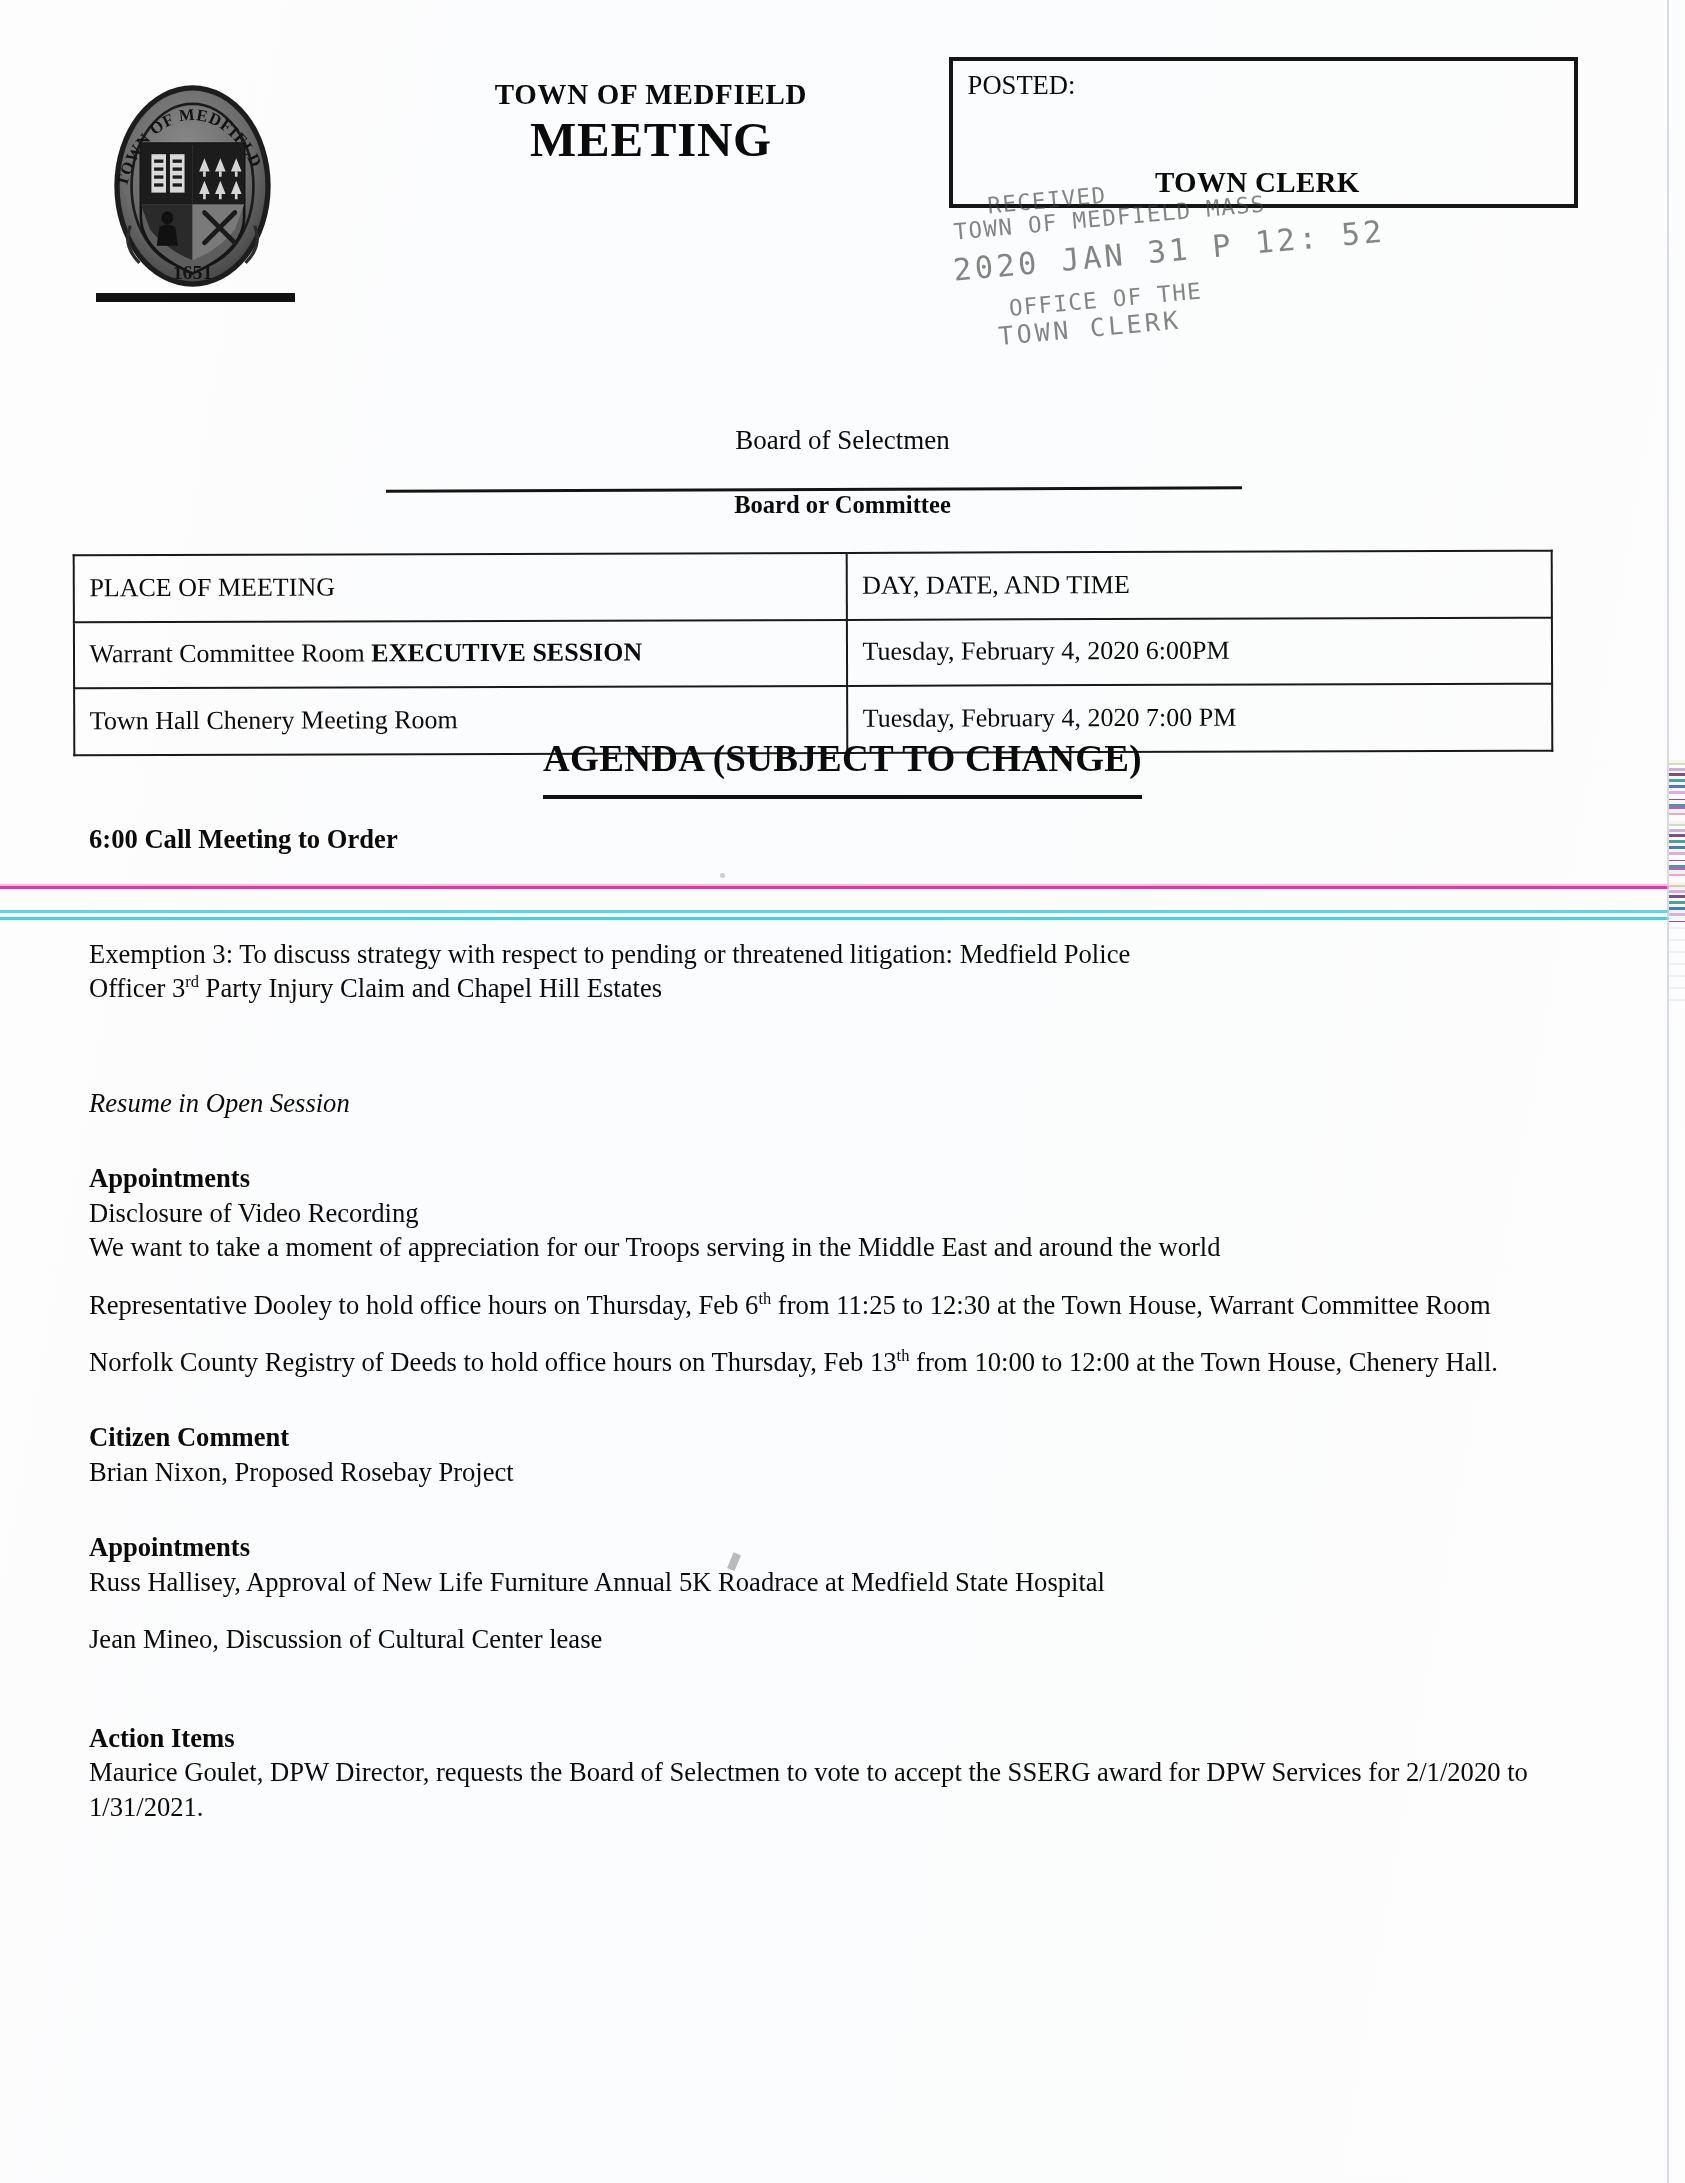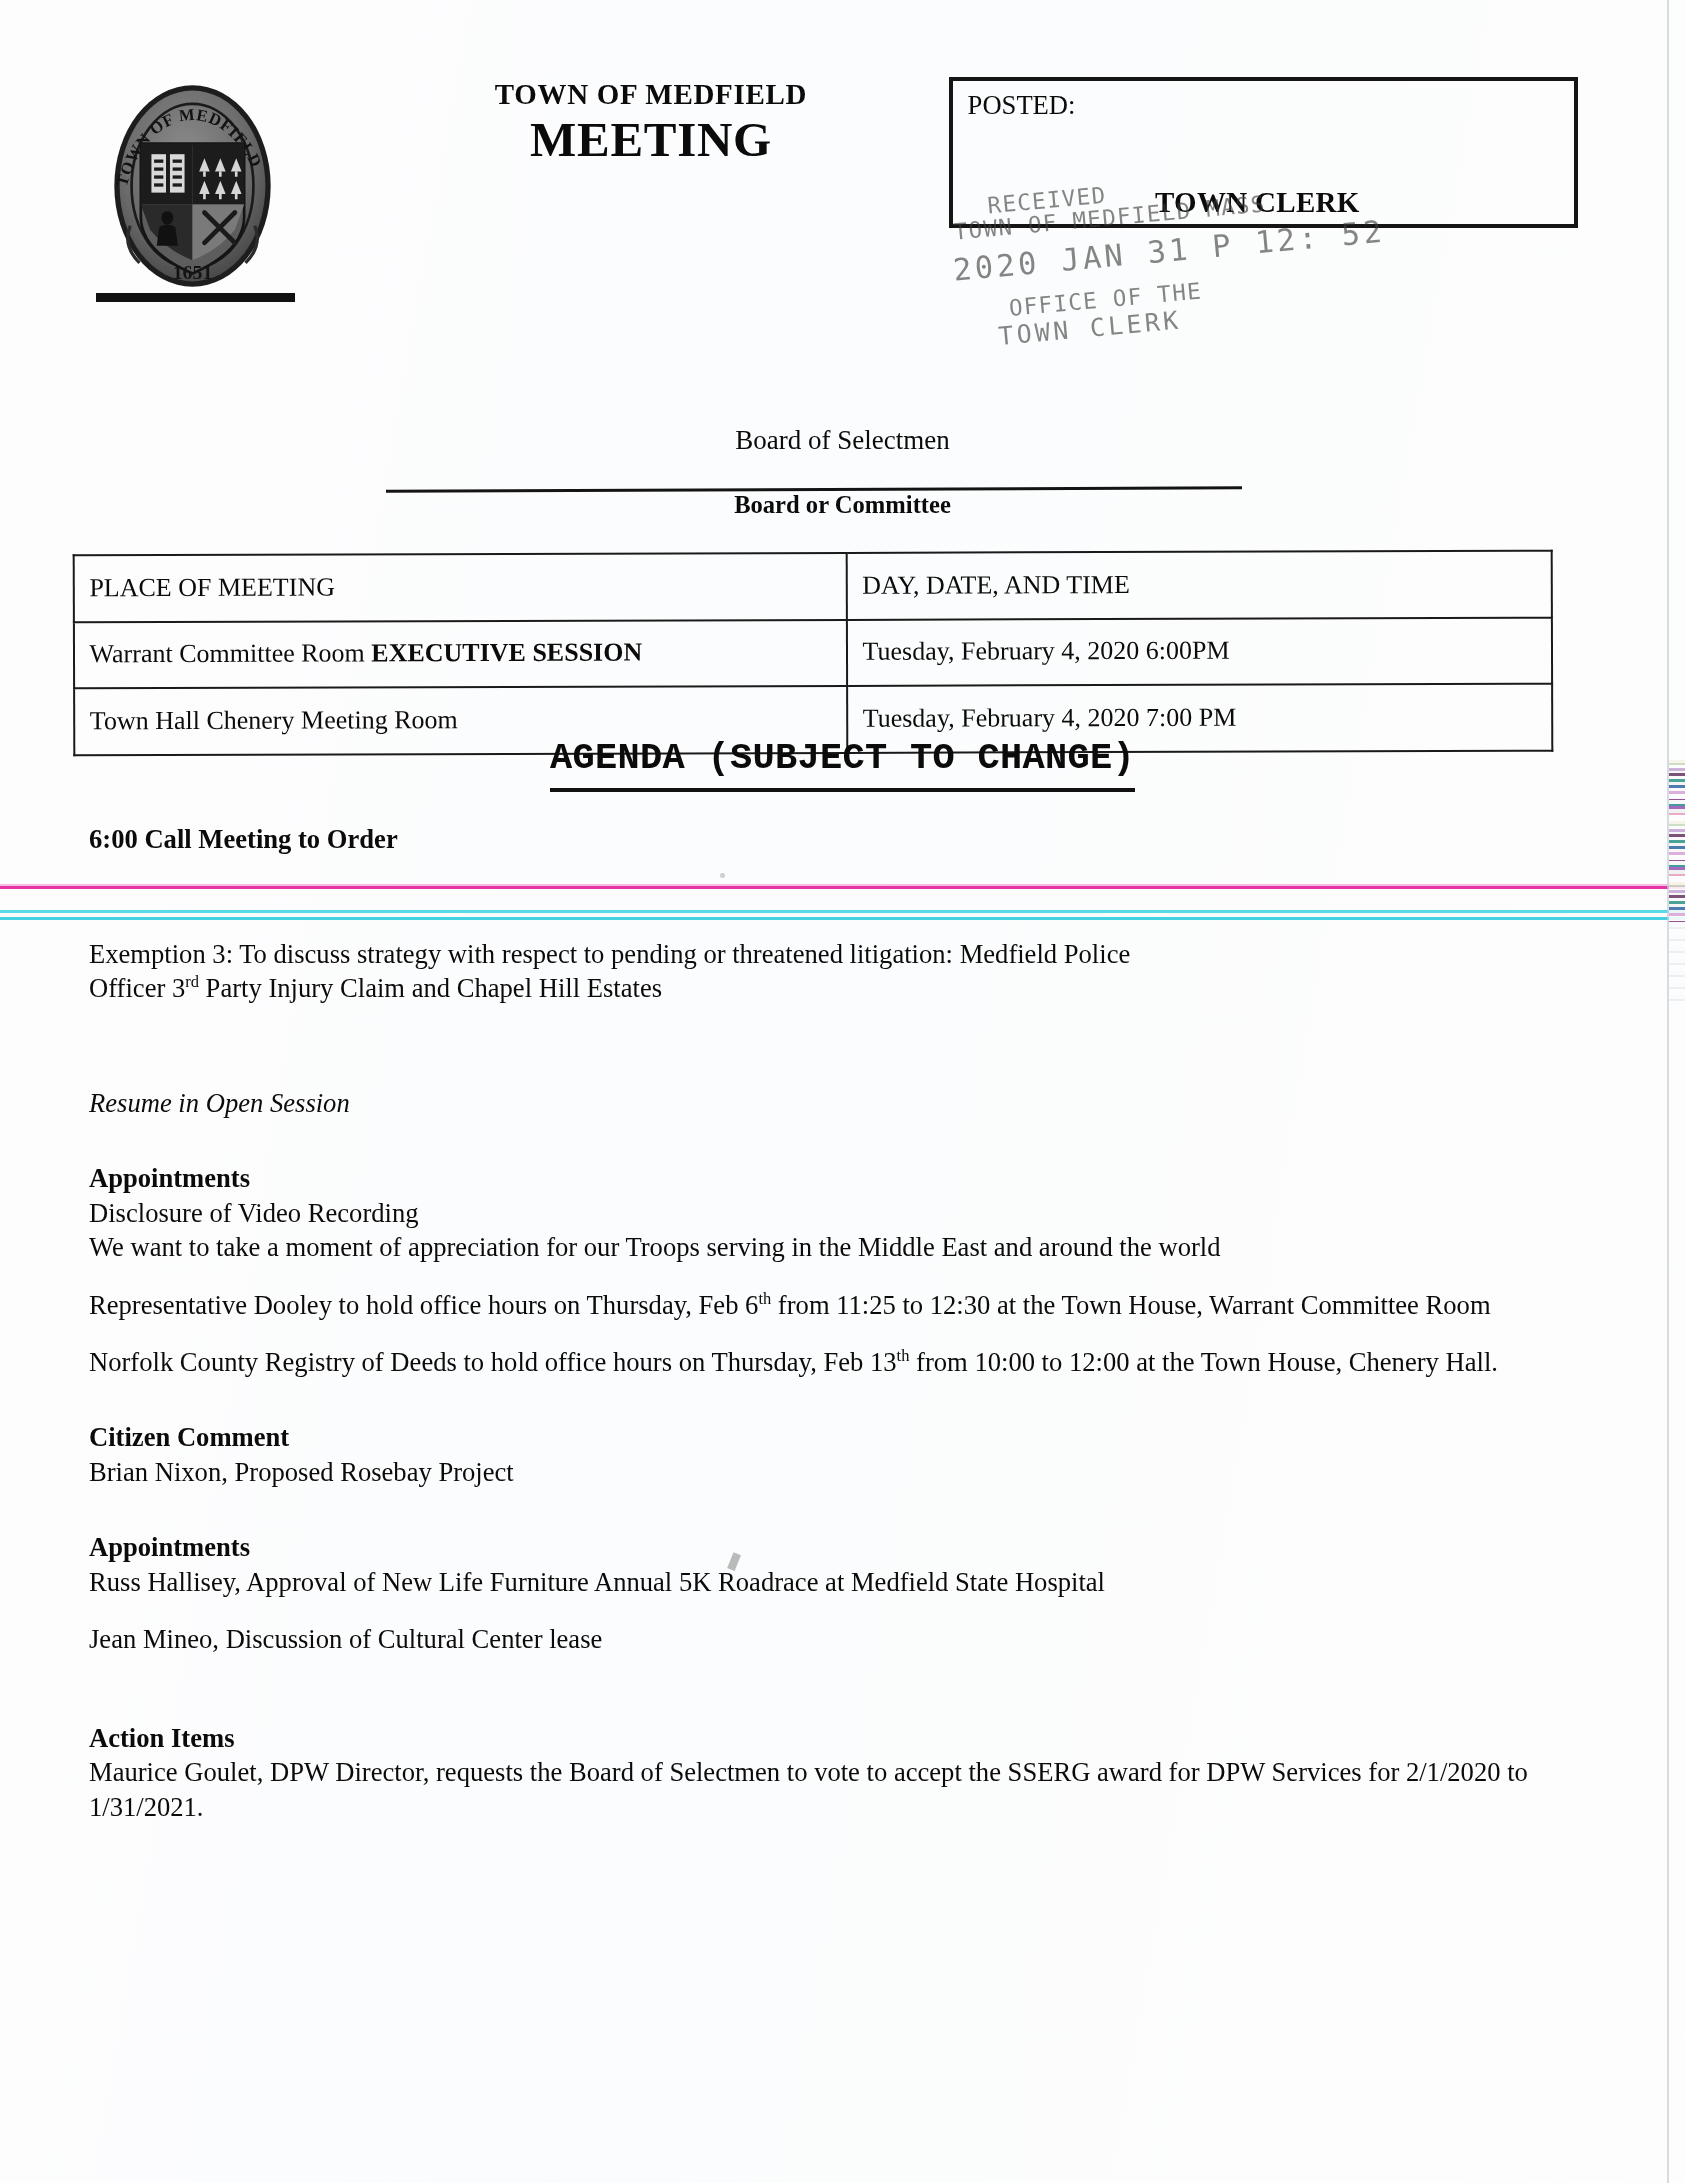--- a/index.html
+++ b/index.html
@@ -43,21 +43,21 @@
   }
   .t-meeting{
     font-weight:bold; font-size:49px; letter-spacing:0.7px;
   }
   .t-notice{
     font-weight:bold; font-size:49px; margin-top:16px; letter-spacing:0.7px;
   }
 
   
   .posted-box{
-    position:absolute; left:949px; top:77px; width:621px; height:143px;
+    position:absolute; left:949px; top:57px; width:621px; height:143px;
     border:4.6px solid #151515; background:transparent;
   }
   .posted-label{
     position:absolute; left:14.6px; top:9.3px; font-size:26.6px;
   }
   .town-clerk{
     position:absolute; left:202px; bottom:5.3px; font-size:29px; font-weight:bold;
     letter-spacing:0.3px;
   }
 
@@ -115,21 +115,21 @@
   .tbl td.c1{width:743px;}
   .tbl b{font-weight:bold;}
 
   
   .agenda{
     position:absolute; left:0; top:737px; width:100%;
     text-align:center;
   }
   .agenda span{
     font-size:37px; font-weight:bold; letter-spacing:0.3px;
-    border-bottom:4.6px solid #111; padding-bottom:9px;font-family:Liberation Mono, monospace;
+    border-bottom:4.6px solid #111; padding-bottom:16px;
   }
 
   
   .body{
     position:absolute; left:89px; top:822px; width:1447px;
     font-size:26.6px; line-height:1.30;
   }
   .b-h{font-weight:bold;}
   .b-i{font-style:italic;}
   .indent1{margin-left:69px;}

